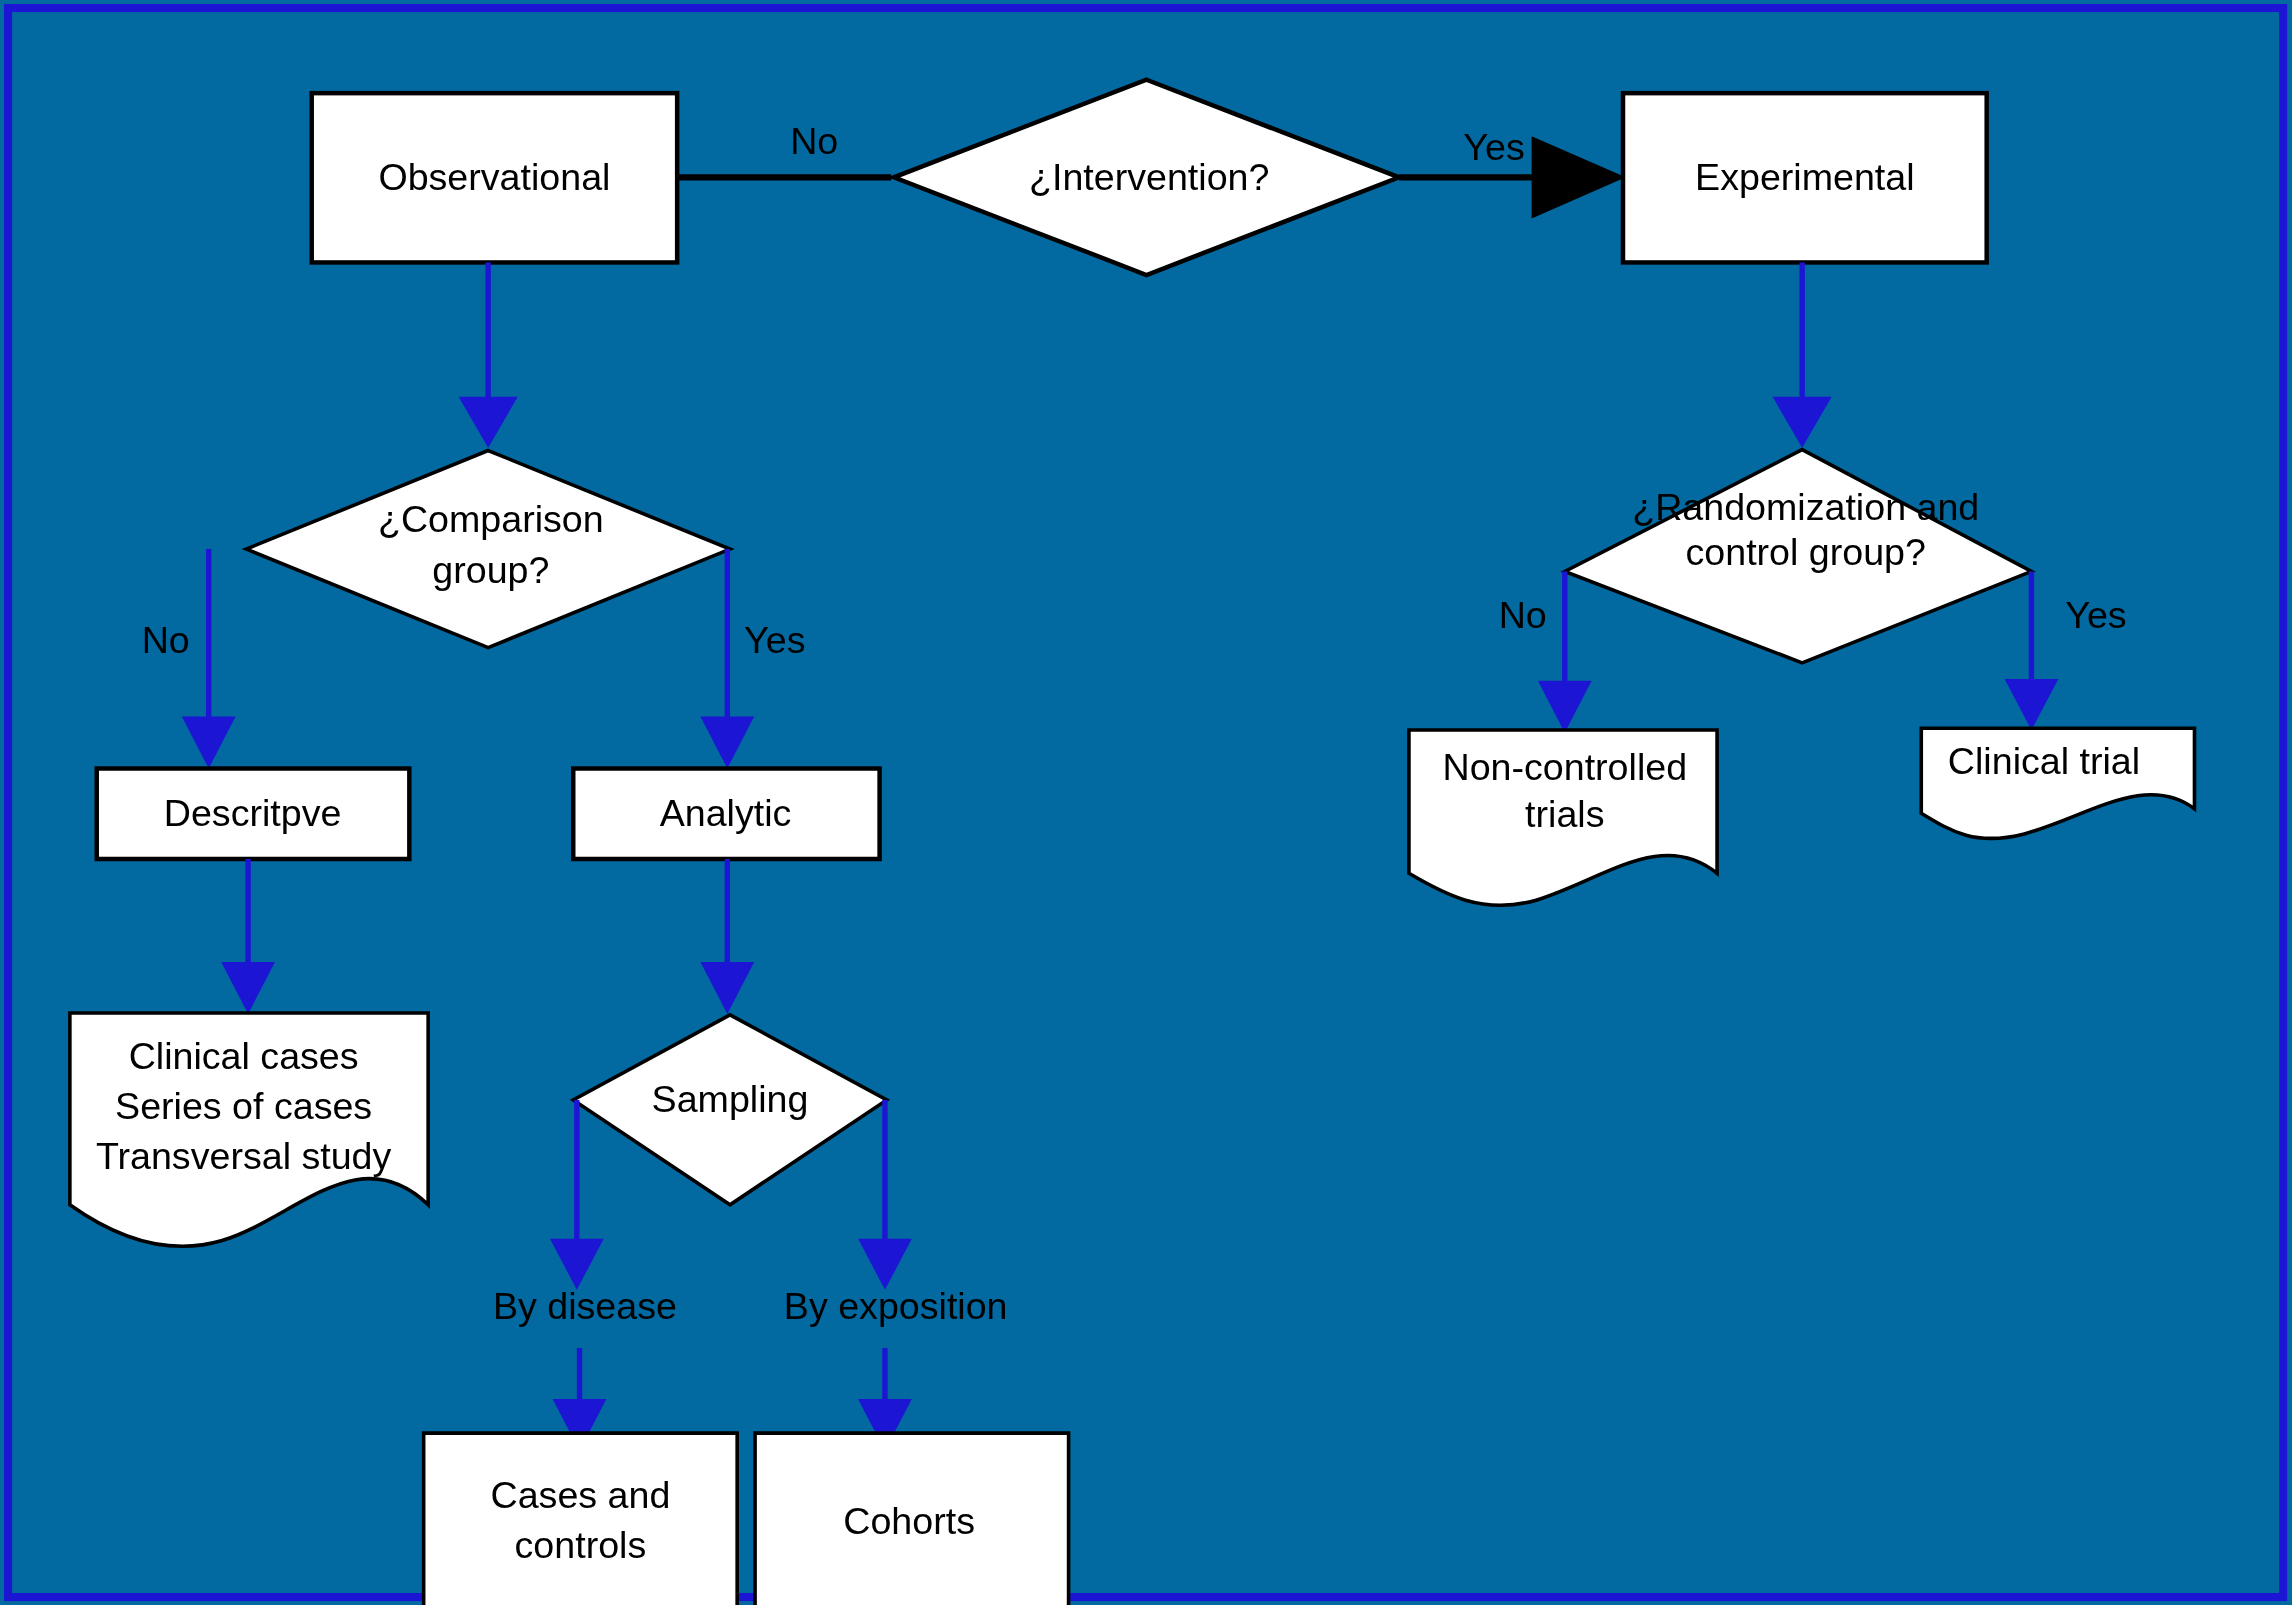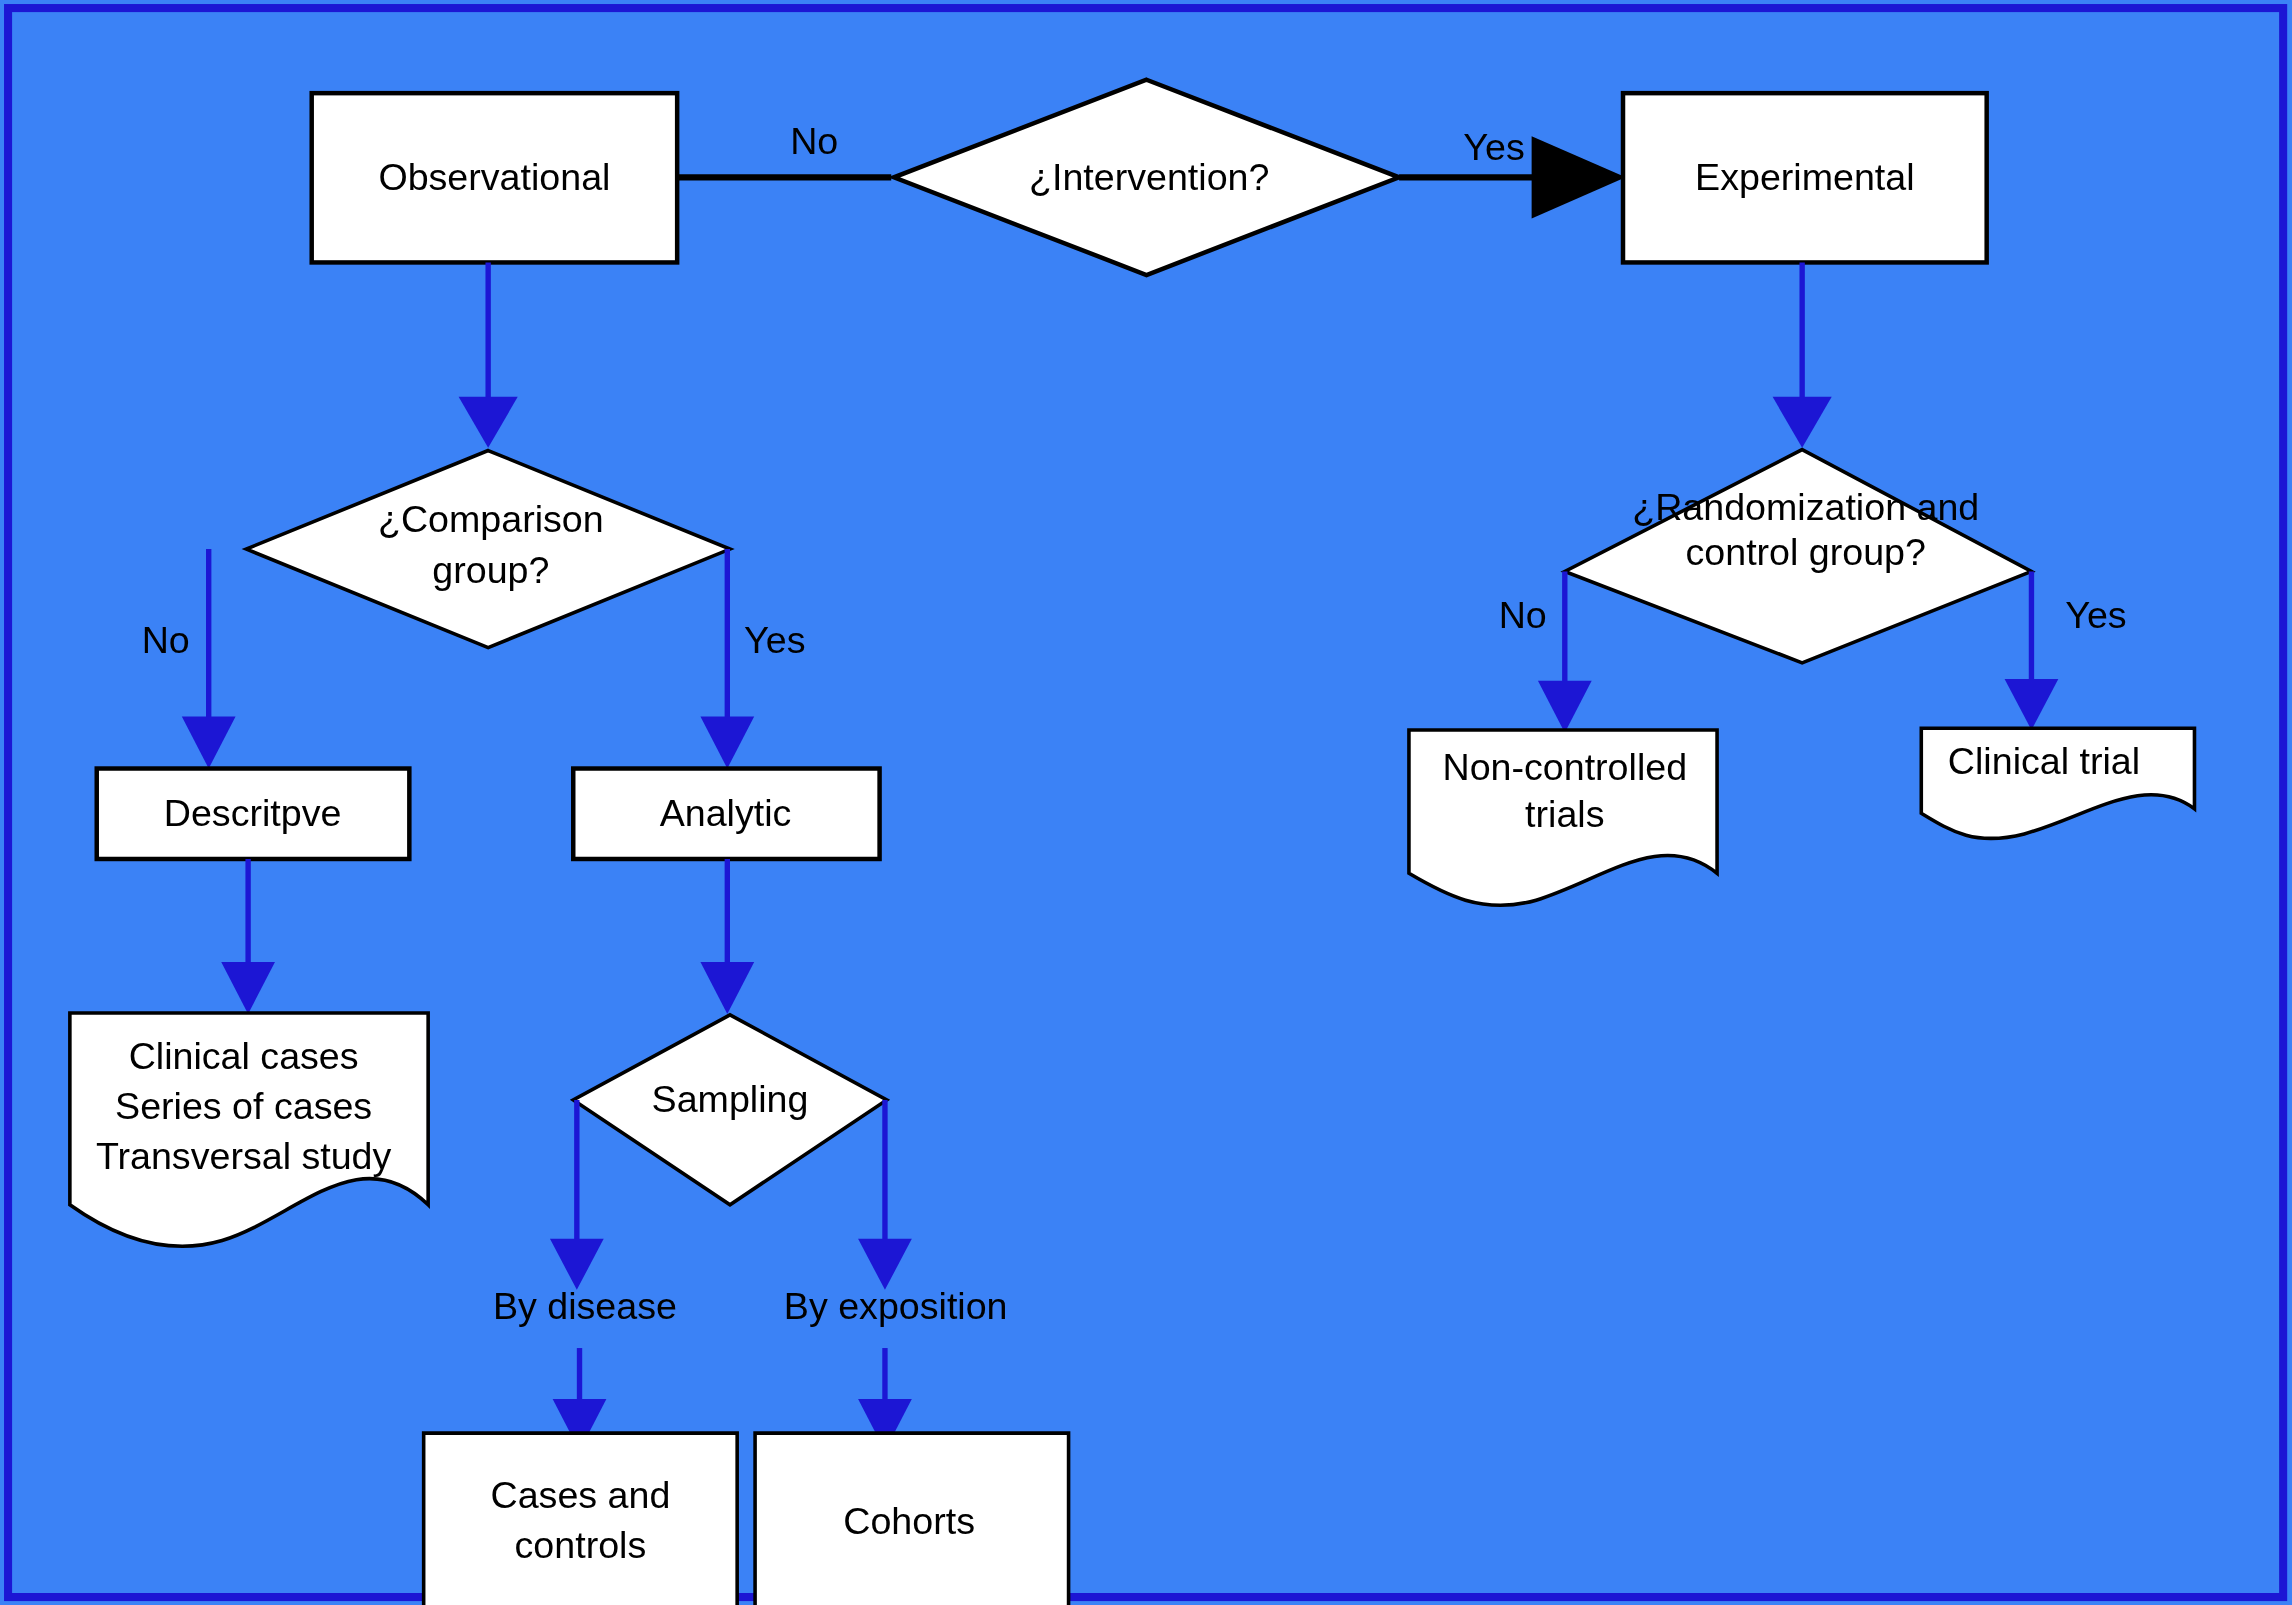--- a/index.html
+++ b/index.html
@@ -10,21 +10,21 @@
   body {
     width: 2293px;
     height: 1606px;
     font-family: "Liberation Sans", sans-serif;
     overflow: hidden;
   }
   #diagram-root {
     position: relative;
     width: 2293px;
     height: 1606px;
-    background: #3b82f6;
+    background: #0369a1;
   }
   #flow-svg {
     display: block;
     width: 2293px;
     height: 1606px;
   }
   .node-shape {
     fill: #ffffff;
     stroke: #000000;
     stroke-width: 5;

